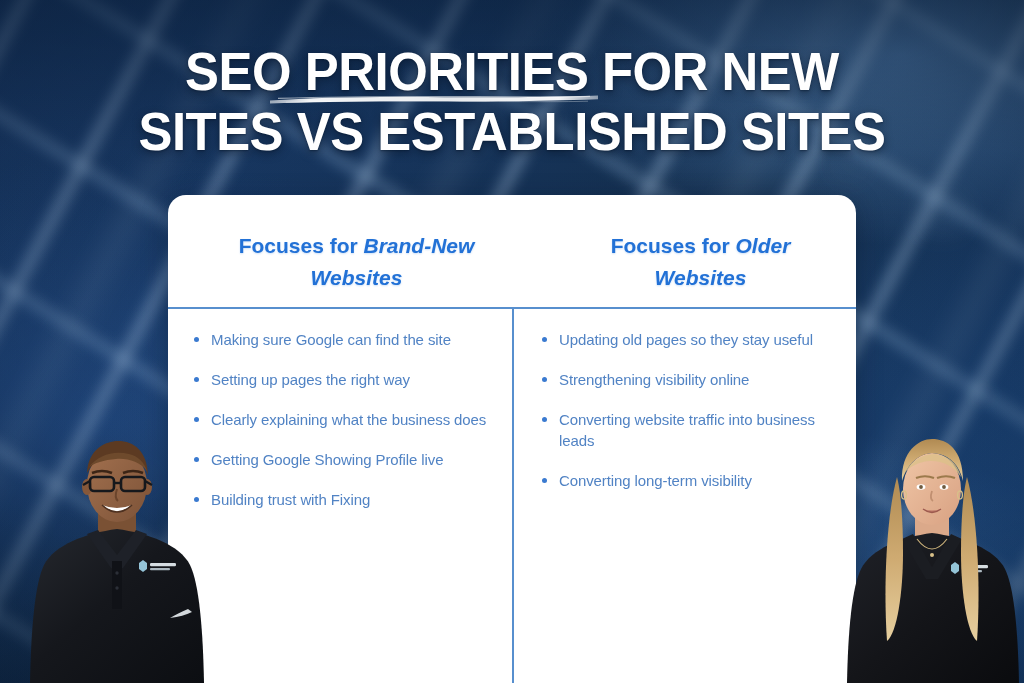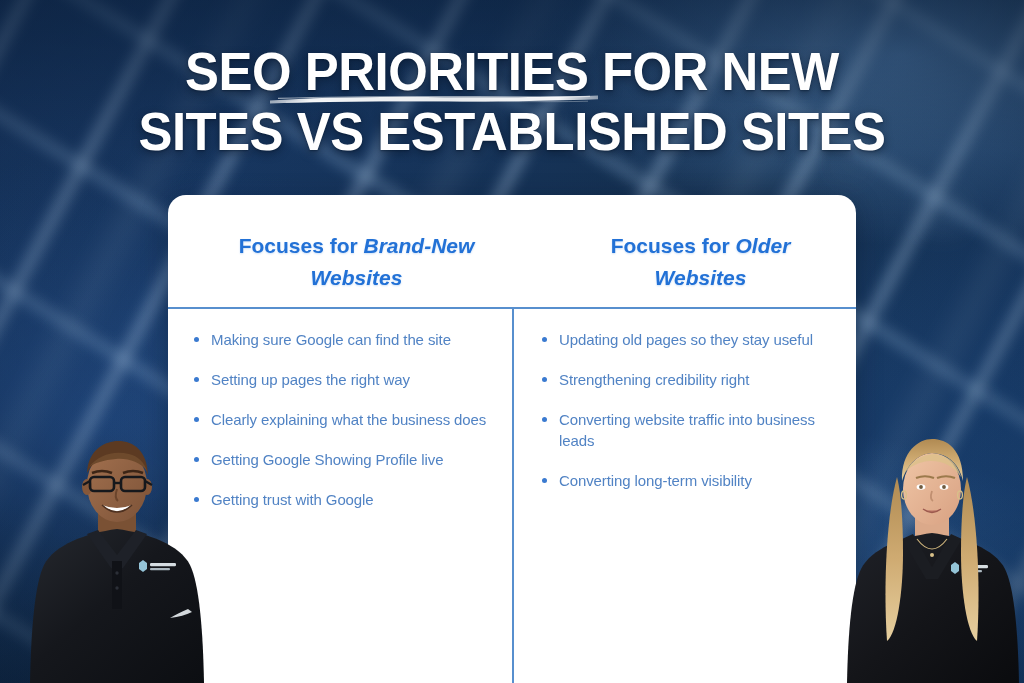--- a/index.html
+++ b/index.html
@@ -284,28 +284,28 @@
 
       <div class="body-row">
         <div class="rule-v"></div>
 
         <div class="col left">
           <ul class="bullets">
             <li>Making sure Google can find the site</li>
             <li>Setting up pages the right way</li>
             <li>Clearly explaining what the business does</li>
             <li>Getting Google Showing Profile live</li>
-            <li>Getting trust with Google</li>
+            <li>Building trust with Fixing</li>
           </ul>
         </div>
 
         <div class="col right">
           <ul class="bullets">
             <li>Updating old pages so they stay useful</li>
-            <li>Strengthening credibility right</li>
+            <li>Strengthening visibility online</li>
             <li>Converting website traffic into business leads</li>
             <li>Converting long-term visibility</li>
           </ul>
         </div>
       </div>
 
     </div>
   </div>
 
   <div class="person person-man">

